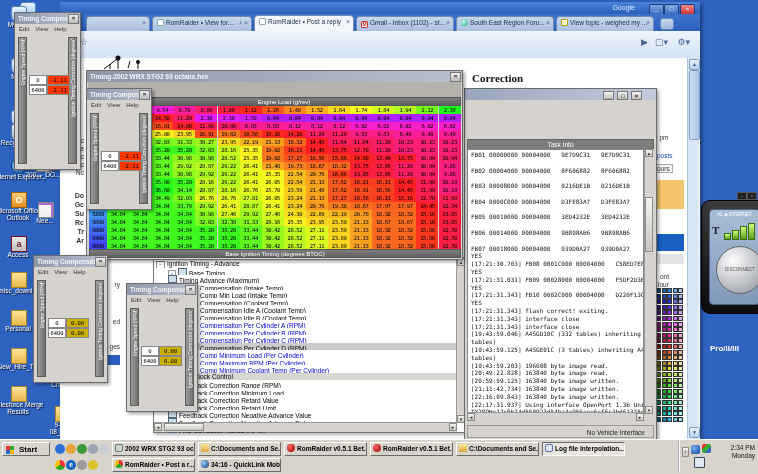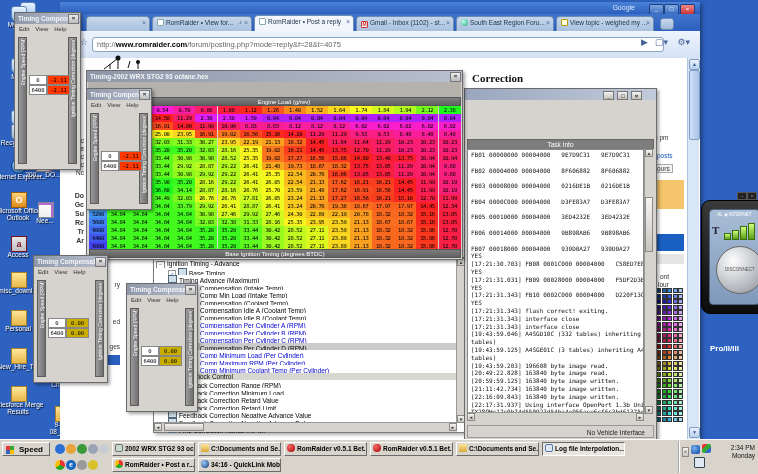--- a/index.html
+++ b/index.html
@@ -179,23 +179,20 @@
         <div class="tab" style="left: 92px; width: 100px;"><span class="ticon page"></span><span class="tclose">×</span><span style="float: right; font-size: 6px; color: rgb(51, 68, 85);">♪</span><span>RomRaider • View for...</span></div>
         <div class="tab active" style="left: 194px; width: 100px;"><span class="ticon page"></span><span class="tclose">×</span><span>RomRaider • Post a reply</span></div>
         <div class="tab" style="left: 296px; width: 98px;"><span class="ticon gmail">M</span><span class="tclose">×</span><span>Gmail - Inbox (1102) - st...</span></div>
         <div class="tab" style="left: 396px; width: 98px;"><span class="ticon globe"></span><span class="tclose">×</span><span>South East Region Foru...</span></div>
         <div class="tab" style="left: 496px; width: 98px;"><span class="ticon page2"></span><span class="tclose">×</span><span>View topic - weighed my ...</span></div>
         <div id="newtab" style="left: 600px;"></div>
       </div>
     <div id="b-toolbar">
       <span class="tbicon" style="left:6px">⟳</span>
       <span class="tbicon" style="left:20px">☆</span>
-      <div id="omnibox">
-        <span>http://</span><b>www.romraider.com</b><span>/forum/posting.php?mode=reply&amp;f=28&amp;t=4075</span>
-      </div>
       <span class="tbicon" style="right:52px">▶</span>
       <span class="tbicon" style="right:32px">▢▾</span>
       <span class="tbicon" style="right:10px">⚙▾</span>
     </div>
     <div id="b-page">
       <div id="pg-logo" style="left:412px;top:14px">Correction</div>
       <div id="frag-holder">
           <div class="frag" style="left: 0px; top: 79px;">Rc</div>
           <div class="frag" style="left: 0px; top: 87px;">Fe</div>
           <div class="frag" style="left: 0px; top: 95px;">Dc</div>
@@ -878,21 +875,21 @@
     </div>
 
   <div id="taskbar">
     <div id="startbtn">
       <span id="startflag">
         <i style="left:0;top:0;background:#e33"></i>
           <i style="right:0;top:0;background:#3a3"></i>
         <i style="left:0;bottom:0;background:#36c"></i>
           <i style="right:0;bottom:0;background:#fb0"></i>
       </span>
-      <span>Speed</span>
+      <span>Start</span>
     </div>
     <div id="tkbuttons">
         <span class="qlico" style="left: 55px; top: 4px; background: rgb(42, 111, 212);"></span>
         <span class="qlico" style="left: 66px; top: 4px; background: rgb(232, 163, 58);"></span>
         <span class="qlico" style="left: 77px; top: 4px; background: rgb(58, 154, 58);"></span>
         <span class="qlico" style="left: 88px; top: 4px; background: rgb(154, 164, 180);"></span>
         <span class="qlico" style="left: 99px; top: 4px; background: rgb(200, 204, 212);"></span>
         <span class="qlico" style="left: 55px; top: 20px; background: conic-gradient(rgb(238, 51, 51) 0deg, rgb(238, 51, 51) 33%, rgb(34, 170, 34) 33%, rgb(34, 170, 34) 66%, rgb(255, 187, 0) 66%);"></span>
         <span class="qlico" style="left: 66px; top: 20px; background: rgb(21, 101, 192); color: rgb(255, 255, 255); font: bold 8px &quot;Liberation Serif&quot;, serif; text-align: center;">e</span>
         <span class="qlico" style="left: 77px; top: 20px; background: rgb(154, 154, 154);"></span>

